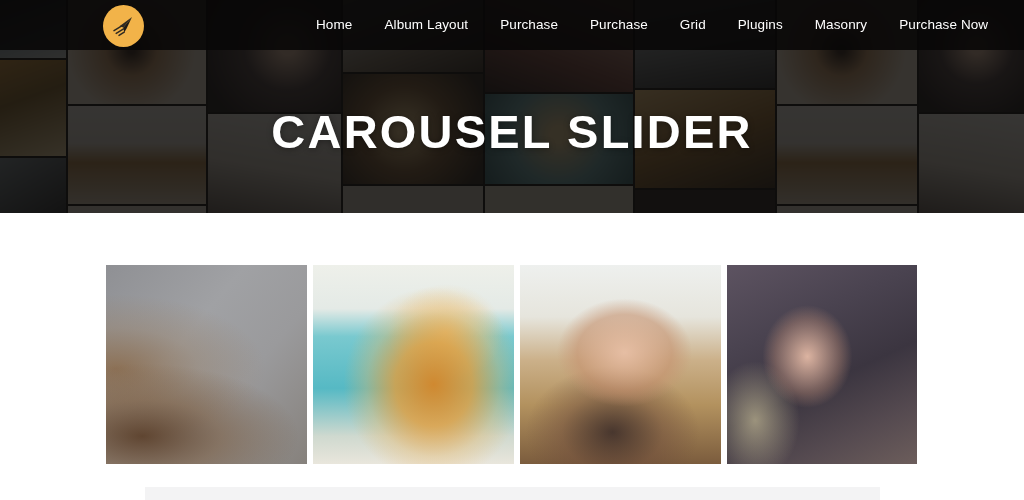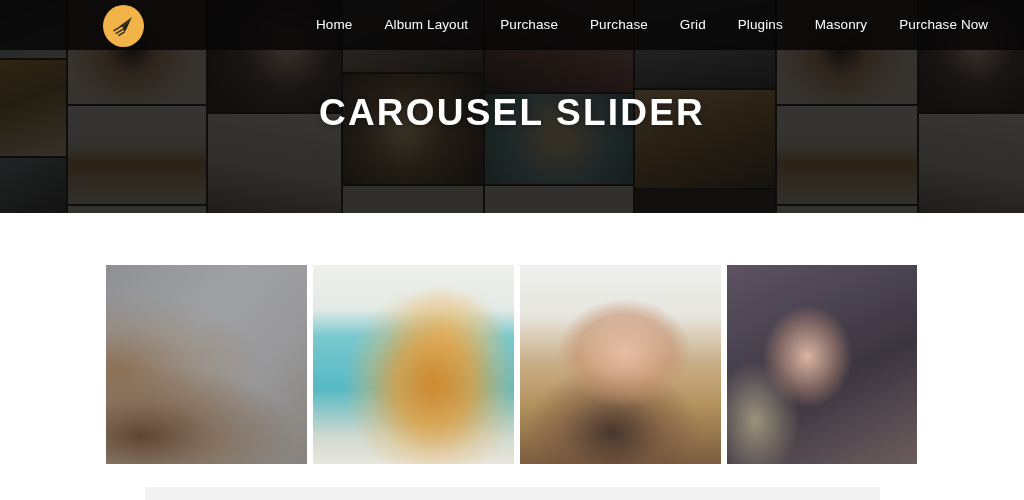--- a/index.html
+++ b/index.html
@@ -49,23 +49,23 @@
     position:absolute; left:300px; top:0; height:50px;
     display:flex; align-items:center; gap:0px;
   }
   .menu-item {
     color:#ffffff; font-size:13.5px; line-height:50px;
     padding:0 16px; white-space:nowrap; cursor:pointer;
     letter-spacing:0.1px;
   }
 
   .hero-title {
-    position:absolute; left:0; top:92px; width:1024px;
+    position:absolute; left:0; top:104px; width:1024px;
     text-align:center; color:#fff;
-    font-size:37px; font-weight:bold; letter-spacing:2.2px;
+    font-size:47px; font-weight:bold; letter-spacing:2.2px;
     z-index:5;
     text-shadow:0 1px 6px rgba(0,0,0,0.35);
   }
 
   
   .carousel-section {
     position:absolute; left:0; top:213px; width:1024px; height:274px;
     background:#fff;
   }
   .carousel {

